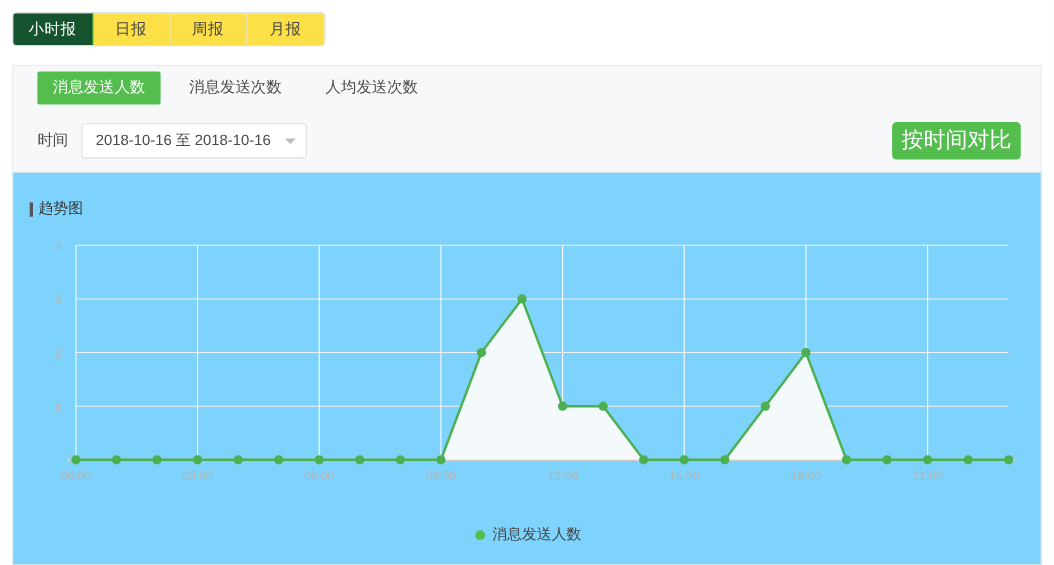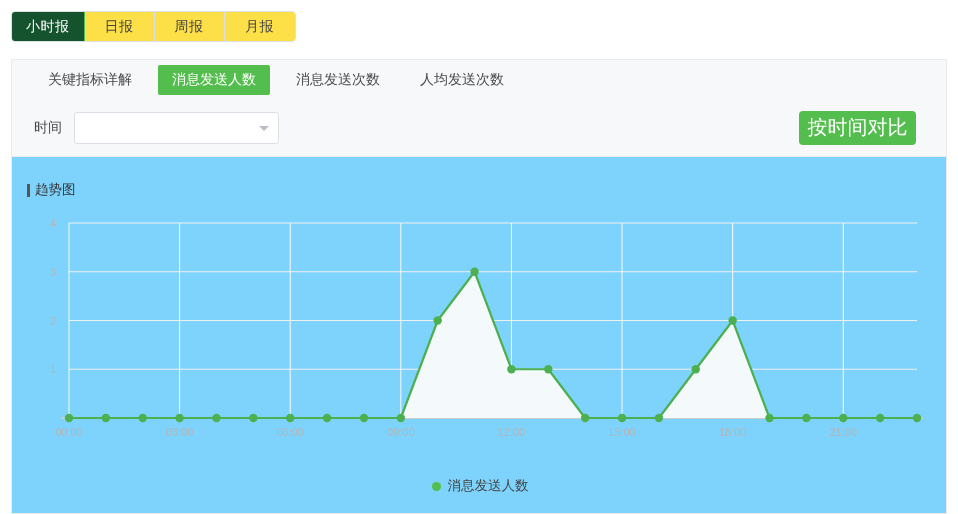--- a/index.html
+++ b/index.html
@@ -62,21 +62,21 @@
 
   
   .filterbar {
     position: absolute; left: 11px; top: 99px;
     width: 936px; height: 58px;
     background: #f7f8fa;
     border-left: 1px solid #e9ebee;
     border-right: 1px solid #e9ebee;
     border-bottom: 1px solid #e9ebee;
     display: flex; align-items: center;
-    padding: 0 30px 0 22px;
+    padding: 0 18px 0 22px;
   }
   .filter-label { font-size: 14px; color: #4a4a4a; margin-right: 12px; }
   .date-field {
     position: relative;
     width: 205px; height: 32px;
     background: #ffffff;
     border: 1px solid #dcdfe6;
     border-radius: 3px;
     display: flex; align-items: center;
     padding: 0 26px 0 12px;
@@ -147,29 +147,29 @@
 <div id="app">
 
   <div class="period-group">
     <div class="period-btn active">小时报</div>
     <div class="period-btn">日报</div>
     <div class="period-btn">周报</div>
     <div class="period-btn">月报</div>
   </div>
 
   <div class="tabstrip">
-    <div class="tab">关键指标详解</div>
     <div class="tab active">消息发送人数</div>
     <div class="tab">消息发送次数</div>
     <div class="tab">人均发送次数</div>
   </div>
 
   <div class="filterbar">
     <span class="filter-label">时间</span>
     <div class="date-field">
+      <span>2018-10-16 至 2018-10-16</span>
       <span class="caret"></span>
     </div>
     <button class="compare-btn">按时间对比</button>
   </div>
 
   <div class="chart-card">
     <div class="section-title">
       <span class="title-bar"></span>
       <span>趋势图</span>
     </div>

